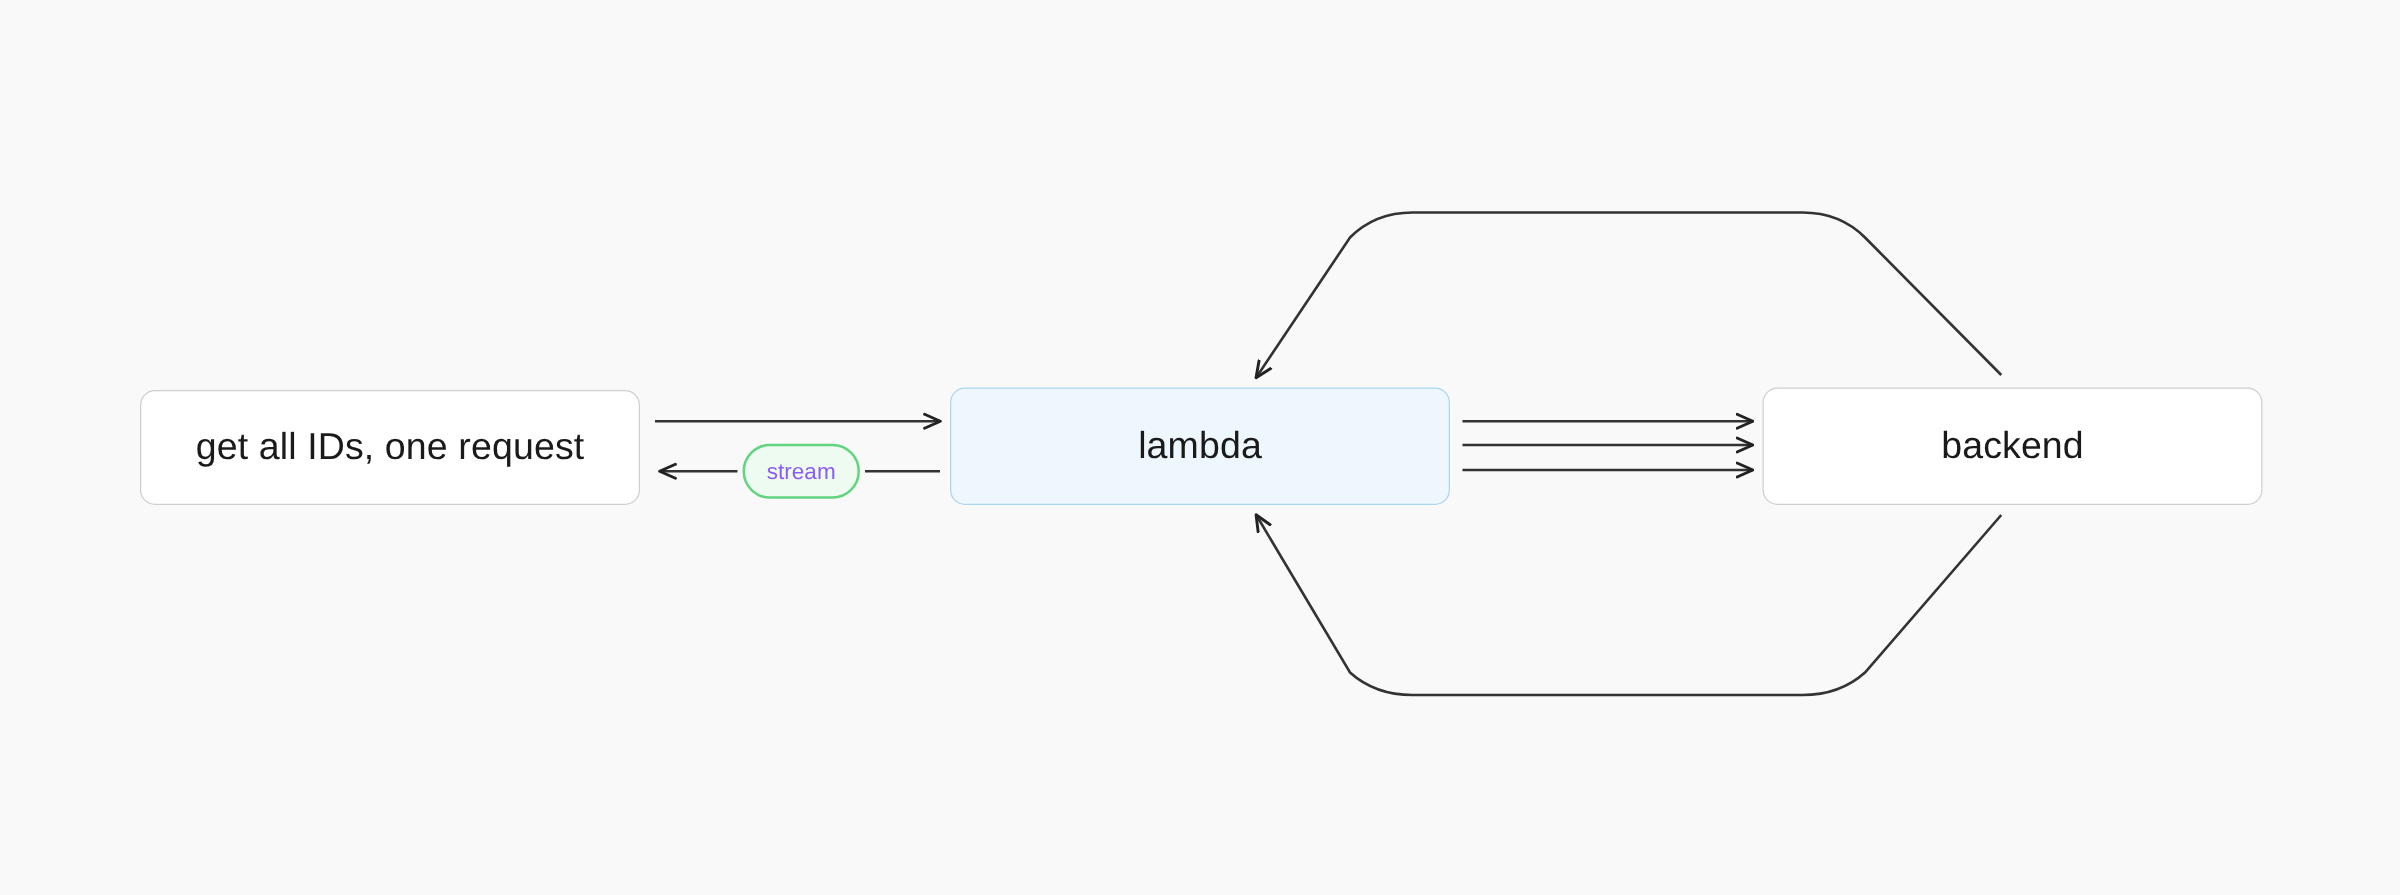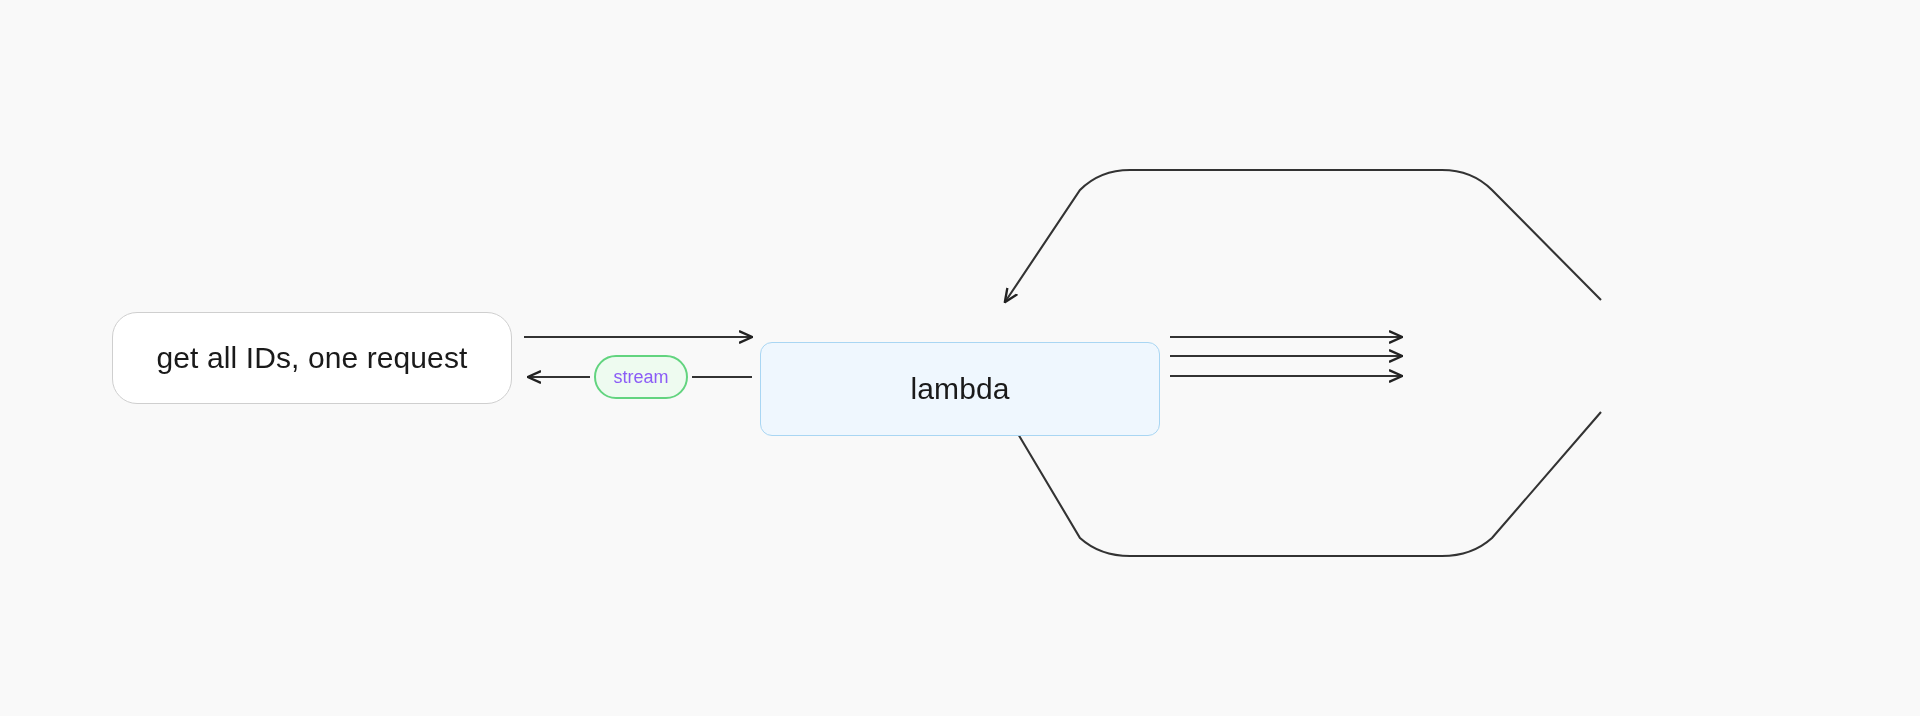--- a/index.html
+++ b/index.html
@@ -40,21 +40,20 @@
     color: #1a1a1a;
     line-height: 1;
   }
   .node-plain {
     background: #ffffff;
     border: 1.3px solid #cfcfcf;
   }
   .node-lambda {
     background: #eff7fe;
     border: 1.5px solid #a9d6f3;
-    margin-top: 32px;
   }
   .edge-pill {
     position: absolute;
     box-sizing: border-box;
     display: flex;
     align-items: center;
     justify-content: center;
     background: #eefbf0;
     border: 2px solid #62d47f;
     border-radius: 999px;
@@ -95,26 +94,29 @@
 
       <path d="M 1601 412
                L 1492 538
                Q 1472 556 1442 556
                L 1130 556
                Q 1100 556 1080 538
                L 1005 412" marker-end="url(#arrow)"></path>
     </g>
   </svg>
 
-  <div class="node node-plain" style="left:112px; top:312px; width:400px; height:92px;border-radius:25px;">
+  <div class="node node-plain" style="left:112px; top:312px; width:400px; height:92px;">
     <span>get all IDs, one request</span>
   </div>
 
   <div class="node node-lambda" style="left:760px; top:310px; width:400px; height:94px;">
     <span>lambda</span>
   </div>
 
+  <div class="node node-plain" style="left:1410px; top:310px; width:400px; height:94px;">
+    <span>backend</span>
+  </div>
 
   <div class="edge-pill" style="left:594px; top:355px; width:94px; height:44px;">
     <span>stream</span>
   </div>
 
 </div>
 
 </body></html>

